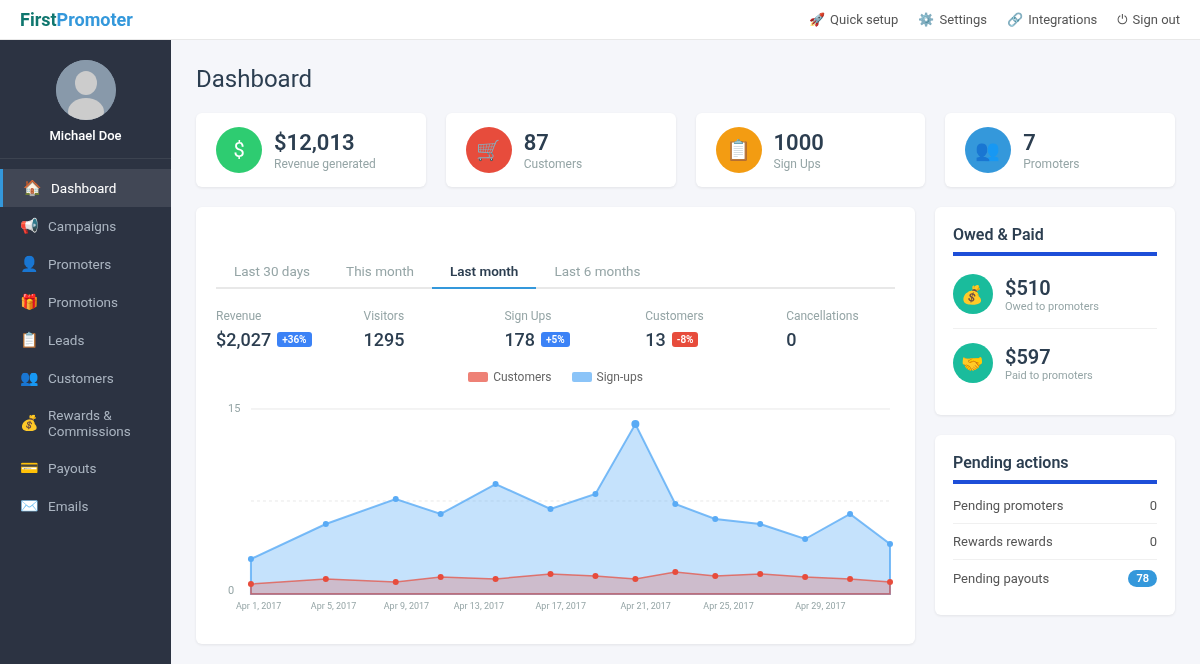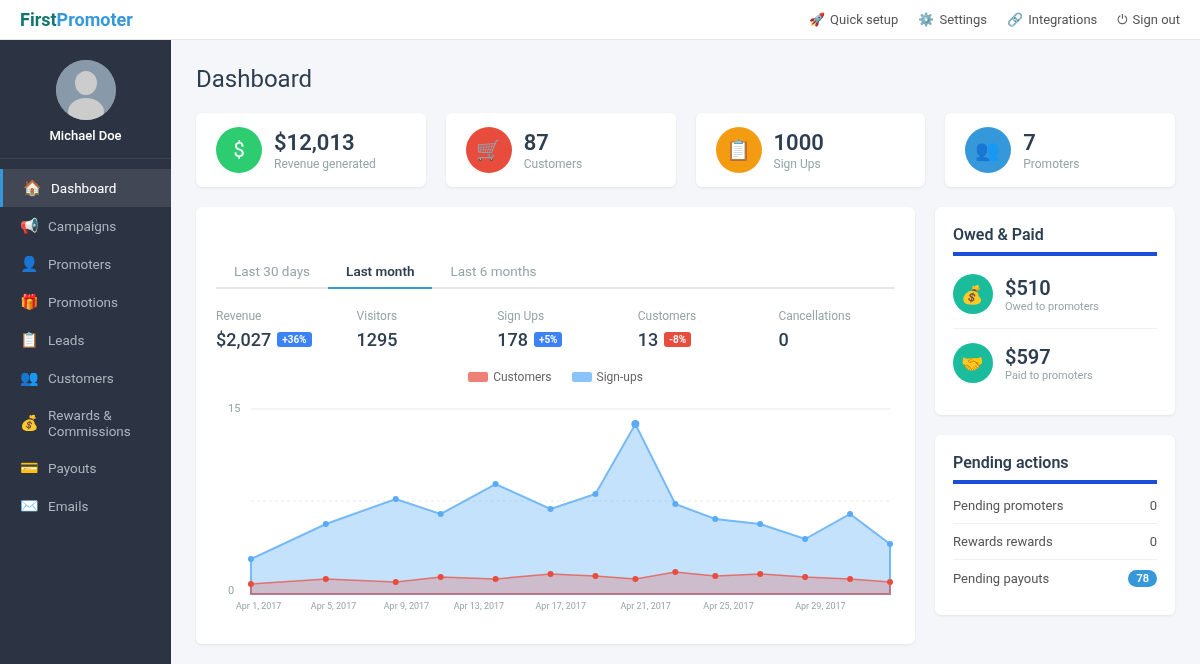--- a/index.html
+++ b/index.html
@@ -124,21 +124,21 @@
       padding: 8px 18px;
       font-size: 13.5px;
       color: #95a5a6;
       cursor: pointer;
       border-bottom: 2px solid transparent;
       margin-bottom: -2px;
       margin-top: 28px;
     }
     .tab.active { color: #2c3e50; border-bottom: 2px solid #3498db; font-weight: 600; }
 
-    .metrics-row { display: flex; gap: 4px; margin-bottom: 20px; }
+    .metrics-row { display: flex; gap: 12px; margin-bottom: 20px; }
     .metric-item { flex: 1; padding: 0 20px; }
     .metric-item:first-child { padding-left: 0; }
     .metric-label { font-size: 12px; color: #95a5a6; margin-bottom: 6px; }
     .metric-value { font-size: 18px; color: #2c3e50; font-weight: 500; display: flex; align-items: center; gap: 6px; }
     .badge { font-size: 10px; padding: 2px 5px; border-radius: 3px; font-weight: 600; }
     .badge-green { background: #3b82f6; color: #fff; }
     .badge-red { background: #e74c3c; color: #fff; }
 
     
     .chart-container { position: relative; }
@@ -293,20 +293,21 @@
         </div>
       </div>
     </div>
 
     <div class="content-row">
 
       <div class="chart-section">
 
         <div class="tab-bar">
           <div class="tab">Last 30 days</div>
+          <div class="tab">This month</div>
           <div class="tab active">Last month</div>
           <div class="tab">Last 6 months</div>
         </div>
 
         <div class="metrics-row">
           <div class="metric-item">
             <div class="metric-label">Revenue</div>
             <div class="metric-value">
               <span>$2,027</span>
               <span class="badge badge-green">+36%</span>

